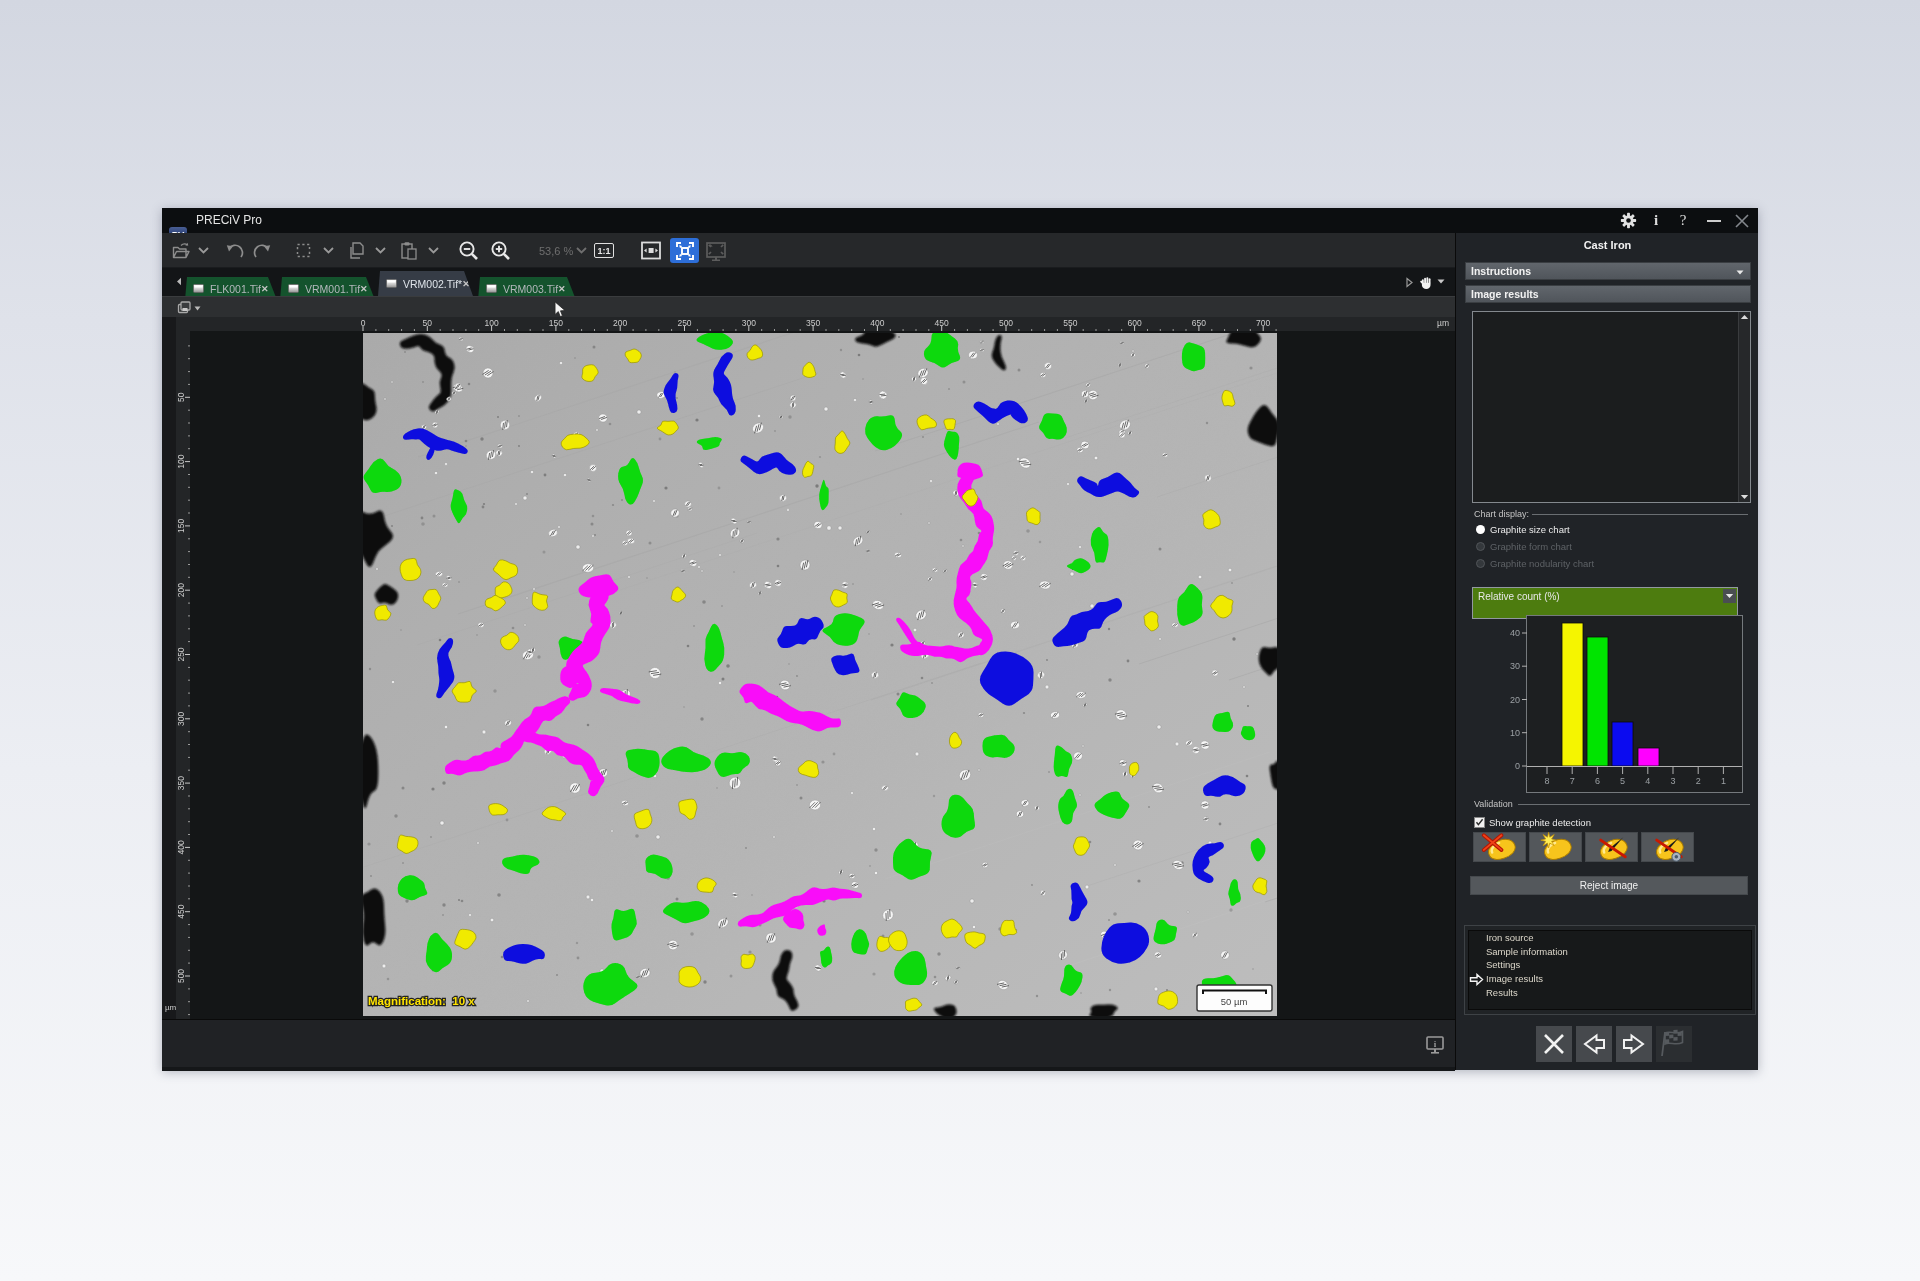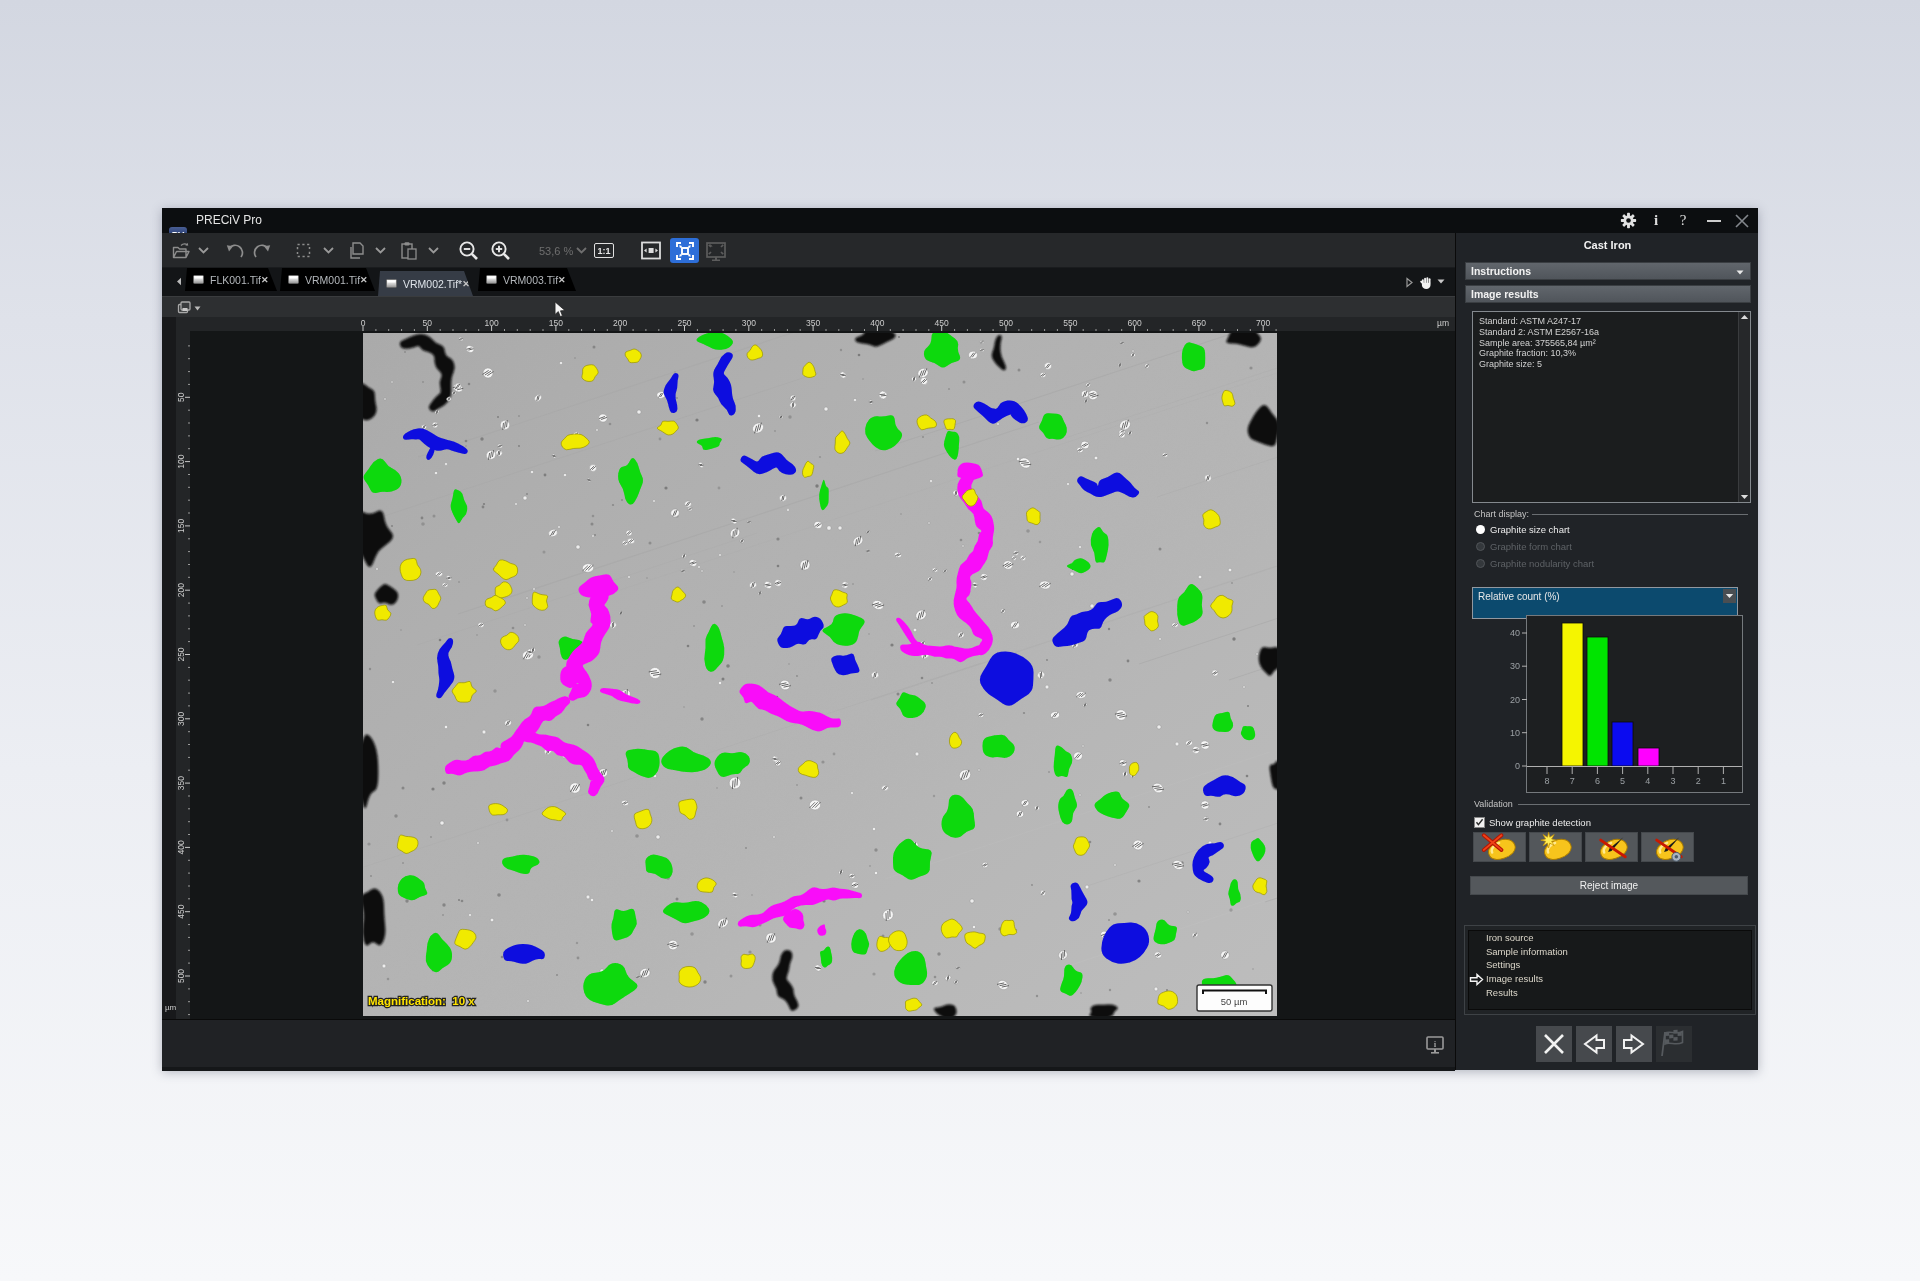--- a/index.html
+++ b/index.html
@@ -6,21 +6,21 @@
 .abs{position:absolute}
 .abs svg,.tbico svg,.ti svg,.navbtn svg,.toolbtn svg,.secbar svg,.tico svg{display:block}
 #win{position:absolute;left:162px;top:208px;width:1596px;height:862px;background:#1d1f22;box-shadow:0 2px 10px rgba(60,65,90,.35)}
 #titlebar{position:absolute;left:0;top:0;width:1596px;height:25px;background:#0c0e10}
 #tb-logo{position:absolute;left:7px;top:19px;width:18px;height:17px;border-radius:3px;background:linear-gradient(180deg,#4a5f95 0%,#22386e 55%,#101d40 100%);color:#fff;font-size:9.5px;font-weight:bold;text-align:center;line-height:16px;letter-spacing:0}
 #tb-title{position:absolute;left:34px;top:5px;font-size:12px;color:#e4e4e4}
 .tbico{position:absolute;top:3px;height:19px;display:flex;align-items:center;justify-content:center}
 #toolbar{position:absolute;left:0;top:25px;width:1293px;height:35px;background:#26282a;border-bottom:1px solid #1a1c1e}
 .ti{position:absolute;top:0;height:35px;display:flex;align-items:center;justify-content:center}
 #tabbar{position:absolute;left:0;top:60px;width:1293px;height:28px;background:#131517}
-.tab{position:absolute;top:0;height:23px;background:#000000;color:#b4b8bc;clip-path:polygon(0 100%,2px 0,calc(100% - 9px) 0,100% 100%);display:flex;align-items:center}
+.tab{position:absolute;top:9px;height:23px;background:#14532d;color:#b4b8bc;clip-path:polygon(0 100%,2px 0,calc(100% - 9px) 0,100% 100%);display:flex;align-items:center}
 .tab.active{top:3px;height:25px;background:#363c46;color:#dfe4ea}
 .tico{margin-left:8px;display:inline-flex}
 .tlab{margin-left:6px;font-size:10.5px;white-space:nowrap}
 .tx{margin-left:auto;margin-right:14px;font-size:9px;color:#c6c6c6;font-weight:bold}
 #toolbar2{position:absolute;left:0;top:88px;width:1293px;height:21px;background:#2d2f31;border-top:1px solid #3a3c3e}
 #canvas{position:absolute;left:0;top:109px;width:1293px;height:710px;background:#141617}
 #lcol{position:absolute;left:0;top:109px;width:14px;height:710px;background:#18191b}
 #statusbar{position:absolute;left:0;top:811px;width:1293px;height:51px;background:#202225;border-top:1px solid #0a0a0a}
 #rpanel{position:absolute;left:1293px;top:25px;width:303px;height:837px;background:#202327;border-left:1px solid #0a0a0a}
 .secbar{position:absolute;left:9px;width:286px;height:18px;background:linear-gradient(180deg,#61666c,#50555b);border:1px solid #3a3e42;color:#f2f2f2;font-size:10.5px;font-weight:bold;line-height:17px;padding-left:5px}
@@ -1877,21 +1877,20 @@
     </div>
     <div id="rpanel">
       <div class="abs" style="left:0;width:303px;top:6px;text-align:center;font-size:11px;font-weight:bold;color:#f2f2f2">Cast Iron</div>
       <div class="secbar" style="top:29px">Instructions<span style="position:absolute;right:6px;top:7px;line-height:0">
           <svg width="8" height="5" viewBox="0 0 8 5">
             <path d="M0.5,0.5 L4,4.5 L7.5,0.5 Z" fill="#e8e8e8"></path>
           </svg>
         </span></div>
       <div class="secbar" style="top:52px">Image results</div>
       <div class="abs" style="left:16px;top:78px;width:279px;height:192px;background:#1b1d1e;border:1px solid #84898e">
-        <div style="padding:4px 6px;font-size:9px;line-height:10.8px;color:#d2d2d2">Standard: ASTM A247-17<br>Standard 2: ASTM E2567-16a<br>Sample area: 375565,84 µm²<br>Graphite fraction: 10,3%<br>Graphite size: 5</div>
         <div style="position:absolute;right:0;top:0;width:12px;height:100%;background:#26282a;border-left:1px solid #3a3c3e">
           <div style="position:absolute;top:2px;left:1px">
             <svg width="9" height="6" viewBox="0 0 9 6">
               <path d="M0.8,5 L4.5,1 L8.2,5 Z" fill="#dcdcdc"></path>
             </svg>
           </div>
           <div style="position:absolute;bottom:2px;left:1px">
             <svg width="9" height="6" viewBox="0 0 9 6">
               <path d="M0.8,1 L4.5,5 L8.2,1 Z" fill="#dcdcdc"></path>
             </svg>
@@ -1899,21 +1898,21 @@
         </div>
       </div>
       <div class="grouplabel" style="left:18px;top:276px">Chart display:</div>
       <div class="groupline" style="left:76px;top:281px;width:216px"></div>
       <div class="radio" style="left:20px;top:292px;background:#fff"></div>
       <div class="radlab" style="left:34px;top:291px;color:#ececec">Graphite size chart</div>
       <div class="radio" style="left:20px;top:309px;background:#34383c;border:1px solid #515559"></div>
       <div class="radlab" style="left:34px;top:308px;color:#5e6266">Graphite form chart</div>
       <div class="radio" style="left:20px;top:326px;background:#34383c;border:1px solid #515559"></div>
       <div class="radlab" style="left:34px;top:325px;color:#5e6266">Graphite nodularity chart</div>
-      <div class="abs" style="left:16px;top:354px;width:266px;height:32px;background:#0c4a6e;border:1px solid #9298a0">
+      <div class="abs" style="left:16px;top:354px;width:266px;height:32px;background:#4d7c0f;border:1px solid #9298a0">
         <div style="padding:3px 0 0 5px;font-size:10px;color:#e8e8e8">Relative count (%)</div>
         <div style="position:absolute;right:1px;top:1px;width:13px;height:14px;background:#4a4e52;display:flex;align-items:center;justify-content:center">
           <svg width="9" height="6" viewBox="0 0 9 6">
             <path d="M0.8,1 L4.5,5 L8.2,1 Z" fill="#e8e8e8"></path>
           </svg>
         </div>
       </div>
       <div class="abs" style="left:50px;top:382px;width:240px;height:190px">
         <svg width="240" height="190" viewBox="0 0 240 190">
           <rect x="20.5" y="0.5" width="216" height="177" fill="#1d1f21" stroke="#75797d"></rect>

